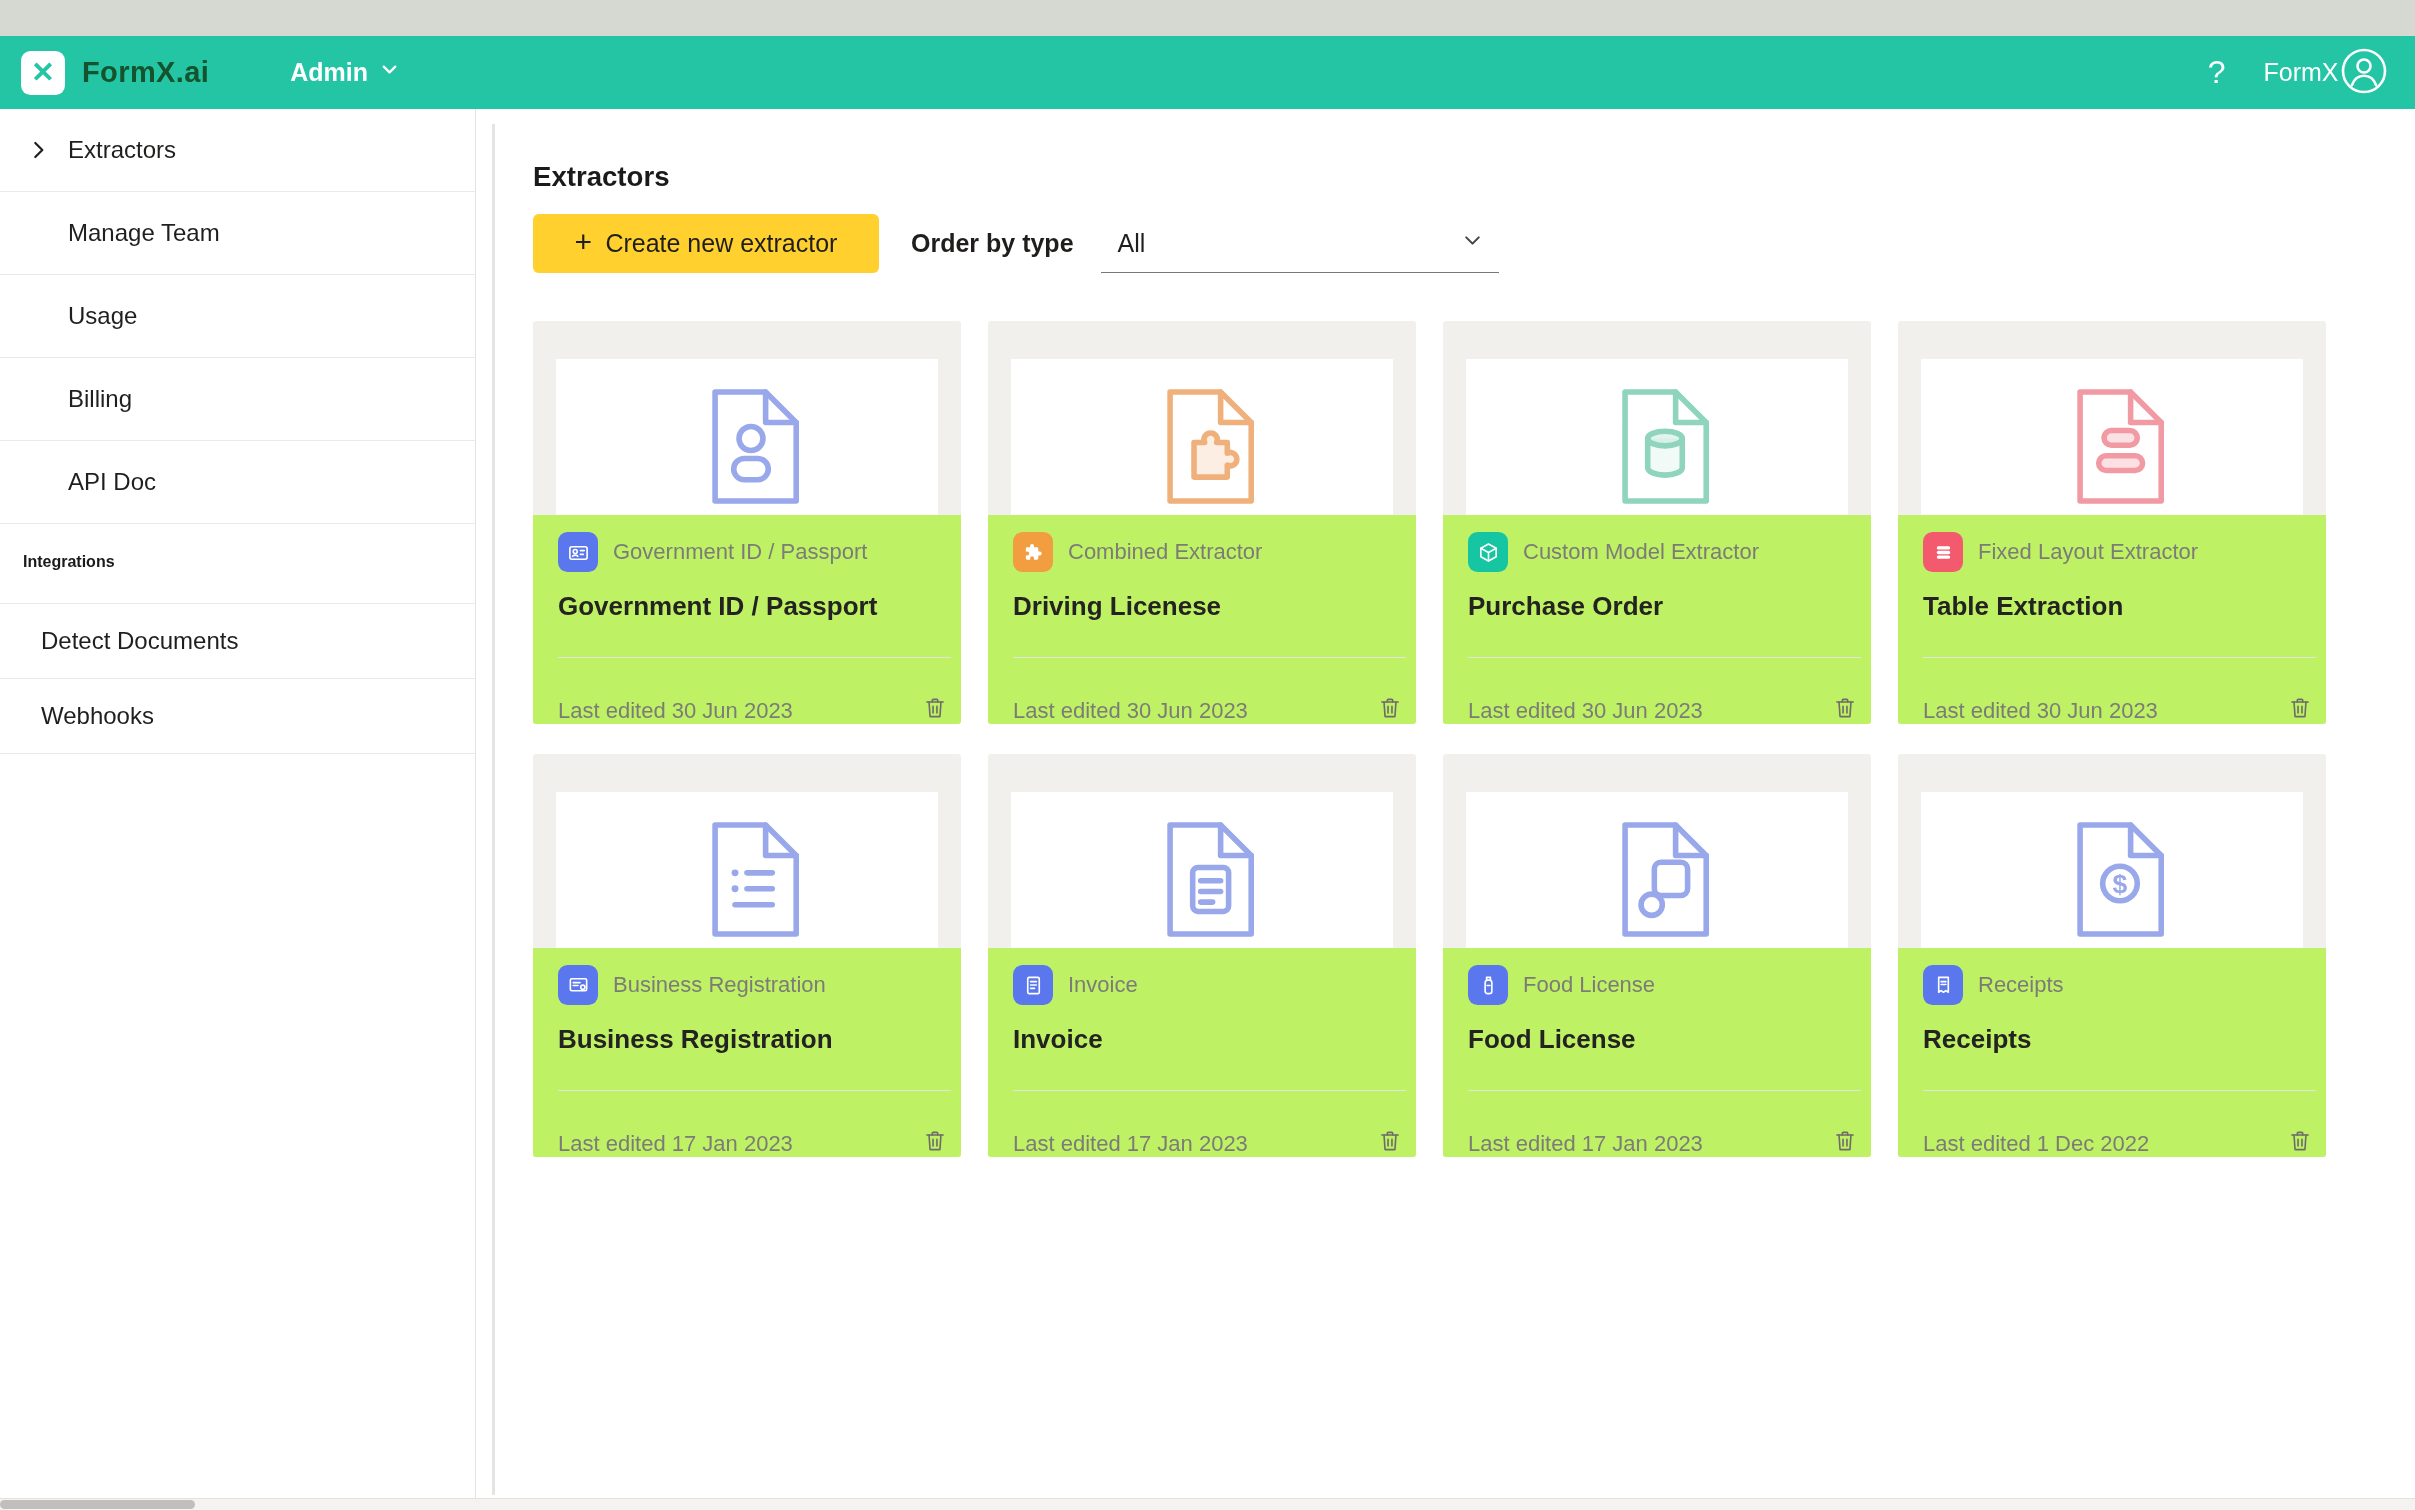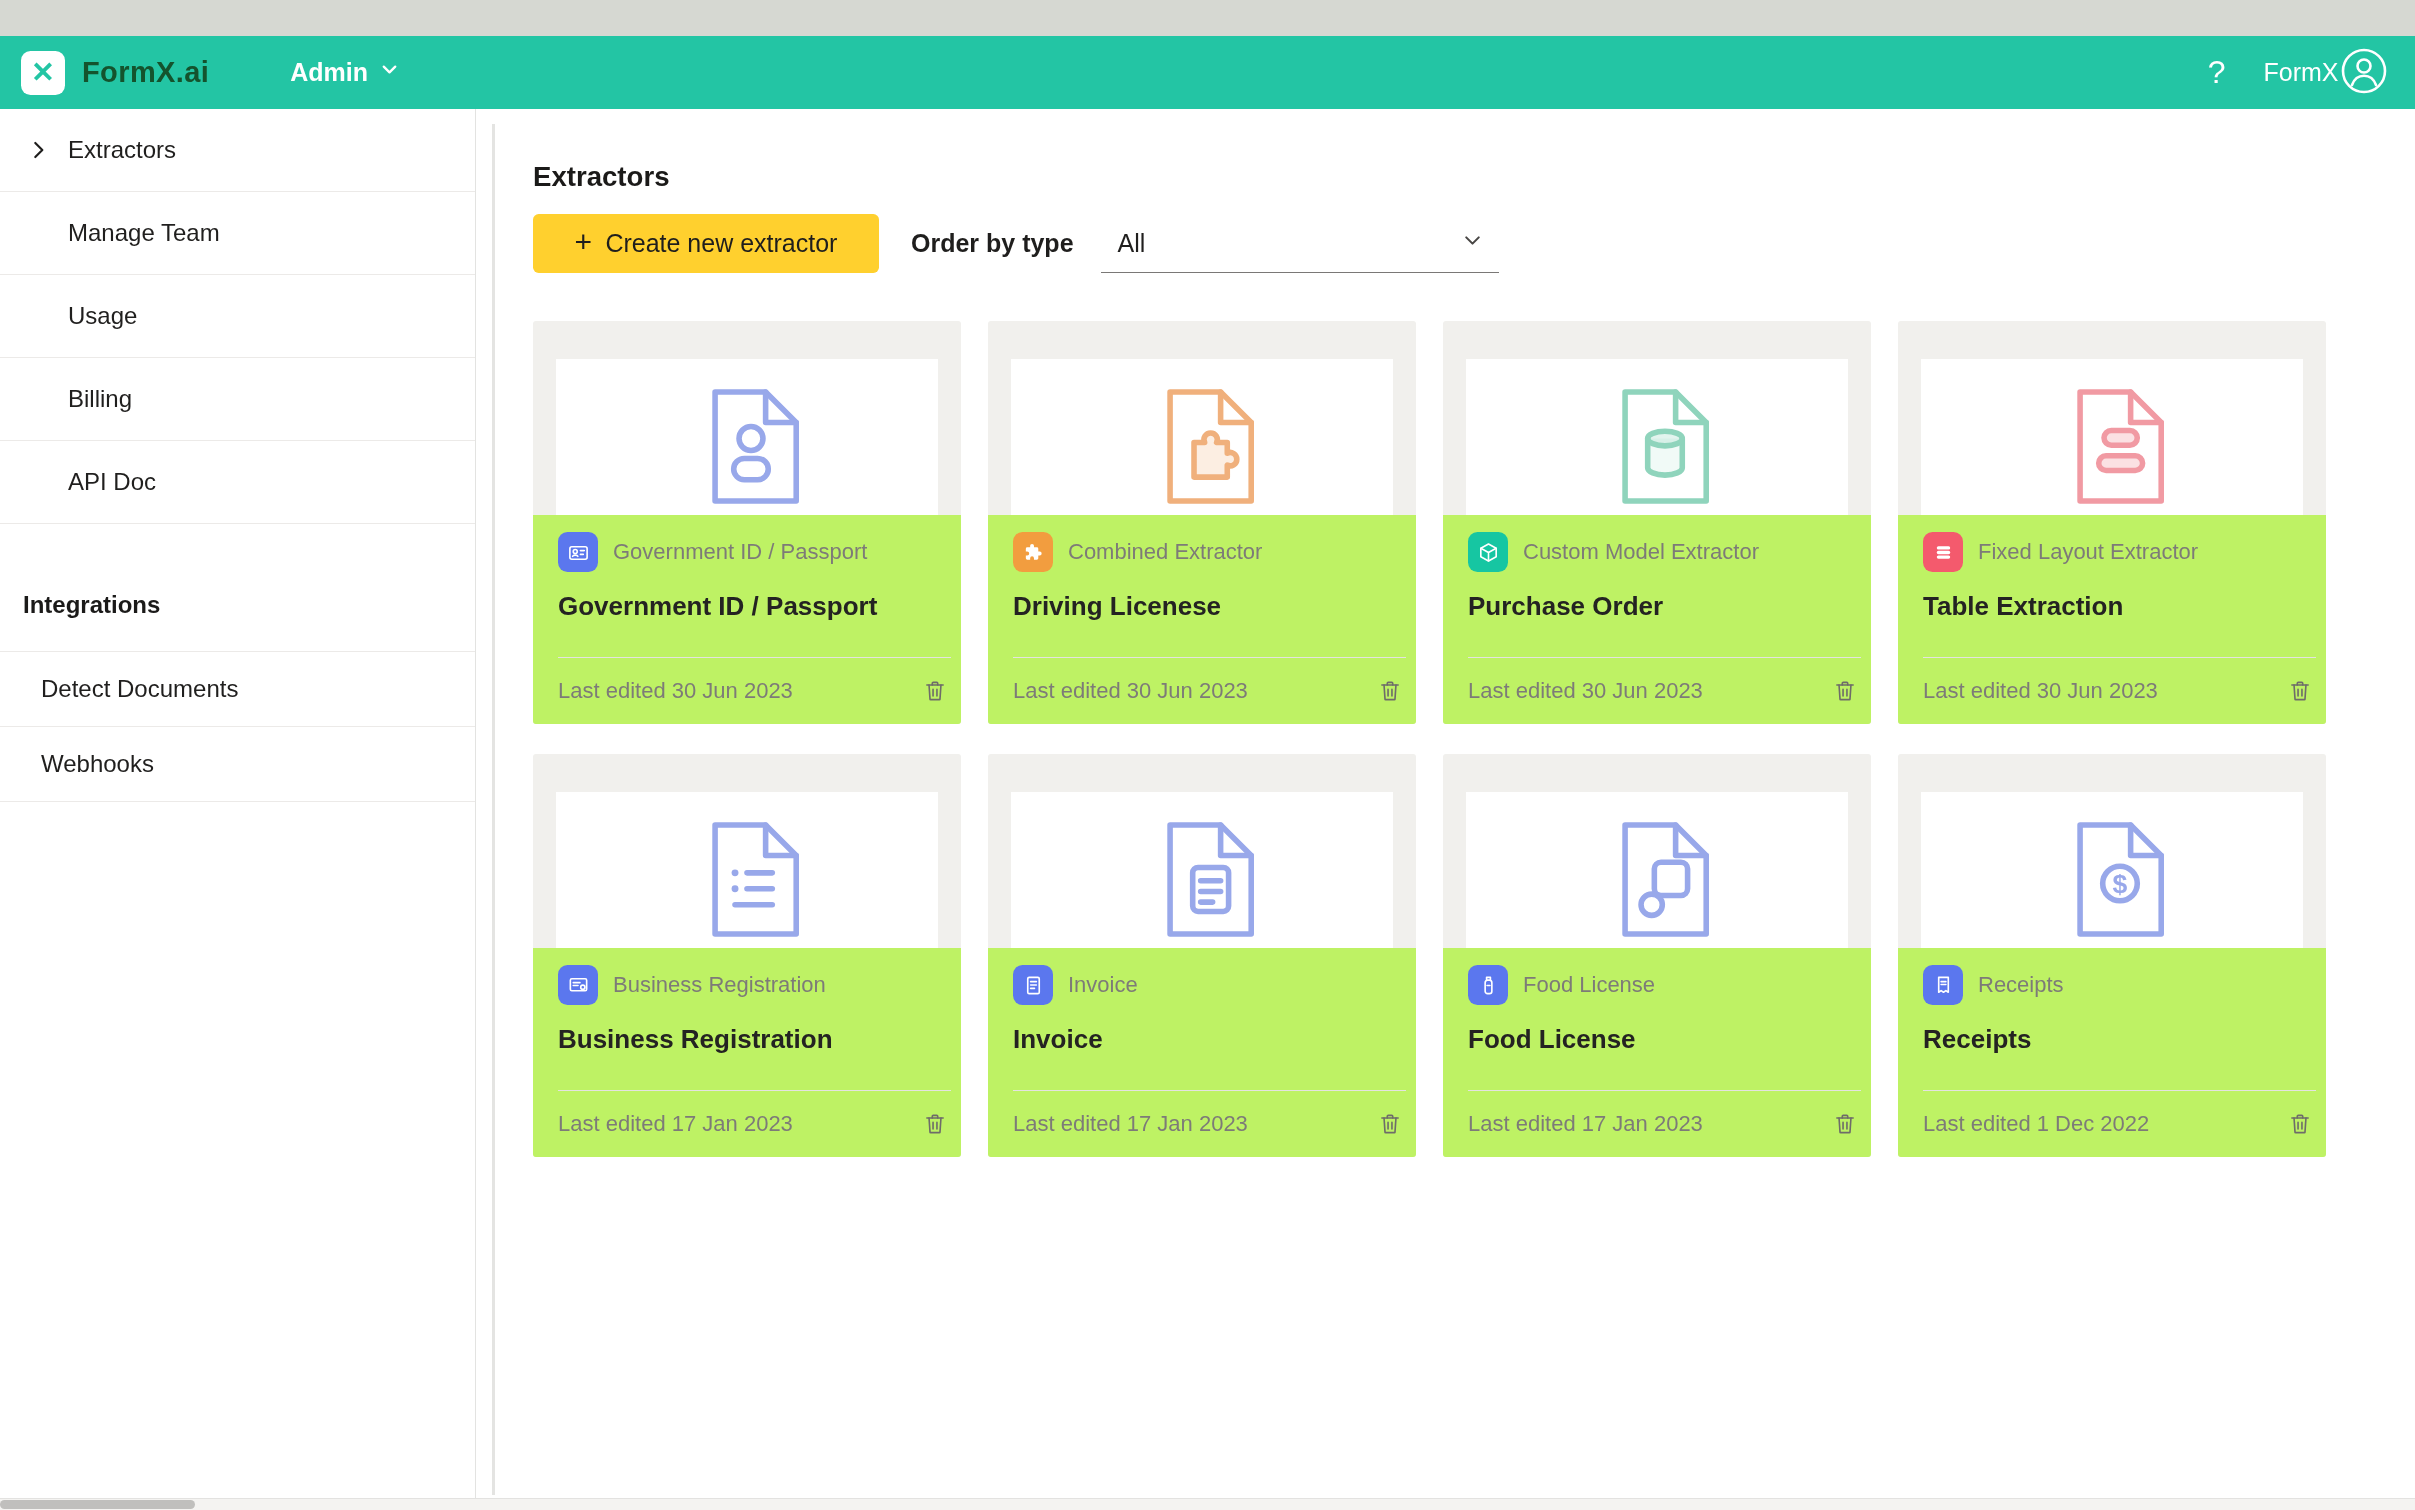--- a/index.html
+++ b/index.html
@@ -35,21 +35,21 @@
   .sidebar {
     position:absolute; top:109px; left:0; width:476px; bottom:0;
     background:#fff; border-right:1px solid #e3e3e1;
   }
   .side-item {
     height:83px; display:flex; align-items:center; padding-left:68px;
     font-size:24px; color:#201f1e; border-bottom:1px solid #eceae8;
     position:relative; cursor:pointer; background:#fff;
   }
   .side-item .lead-icon { position:absolute; left:25px; top:50%; transform:translateY(-50%); display:flex; }
-  .integrations-header { margin-top:67px; padding:0 0 32px 23px; font-size:24px; font-weight:700; color:#1b1a19; }
+  .integrations-header { margin-top:29px; padding:0 0 32px 23px; font-size:16px; font-weight:700; color:#1b1a19; }
   .int-list { border-top:1px solid #eceae8; }
   .side-item.sub { height:75px; padding-left:41px; }
 
   .content-rule { position:absolute; left:492px; top:124px; bottom:15px; width:2.9px; background:#e4e4e2; }
 
   
   .page-title { position:absolute; left:533px; top:143px; font-size:27.6px; font-weight:700; color:#1b1a19; }
   .toolbar { position:absolute; left:533px; top:214px; height:59px; display:flex; align-items:stretch; }
   .create-btn {
     width:346px; height:59px; background:#ffd02e; border:none; border-radius:5.7px;
@@ -77,21 +77,21 @@
   .card-body { position:absolute; top:194px; left:0; right:0; bottom:0; background:#bef264; padding:0 25px; }
   .badge-row { display:flex; align-items:center; gap:15px; margin-top:17px; }
   .badge {
     width:40px; height:40px; border-radius:9.5px; flex:0 0 auto;
     display:flex; align-items:center; justify-content:center; background:#5b77ee;
   }
   .type-label { font-size:22px; color:#7d7b78; }
   .card-title { margin-top:19px; font-size:26px; font-weight:600; color:#242322; }
   .card-footer {
     position:absolute; left:25px; right:10px; bottom:0; height:67px;
-    border-top:1px solid #e4e3e0; display:flex; align-items:center; justify-content:space-between;
+    border-top:1px solid #e4e3e0; display:flex; align-items:flex-end; justify-content:space-between;
   }
   .edited { font-size:22px; color:#7d7b78; }
   .trash-btn { display:flex; align-items:center; justify-content:center; width:32px; height:32px; cursor:pointer; }
 
   
   .hscroll-track { position:absolute; left:0; right:0; bottom:0; height:12.4px; background:#f4f3f1; border-top:1px solid #e3e2e0; }
   .hscroll-thumb { position:absolute; left:0; bottom:1px; width:195px; height:9.5px; background:#c0bfbd; border-radius:4.8px; }
 </style>
 </head>
 <body>

